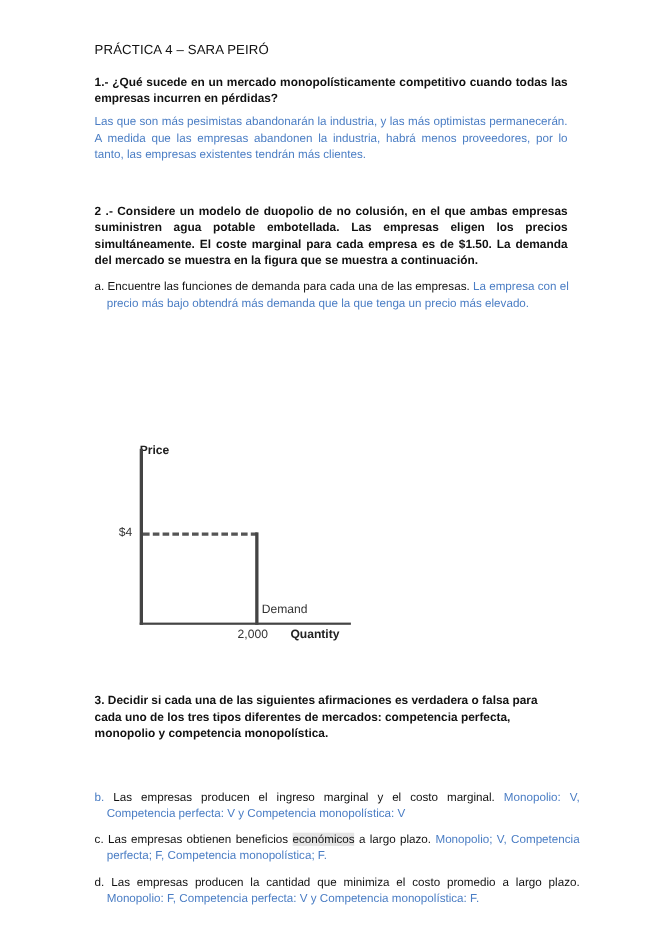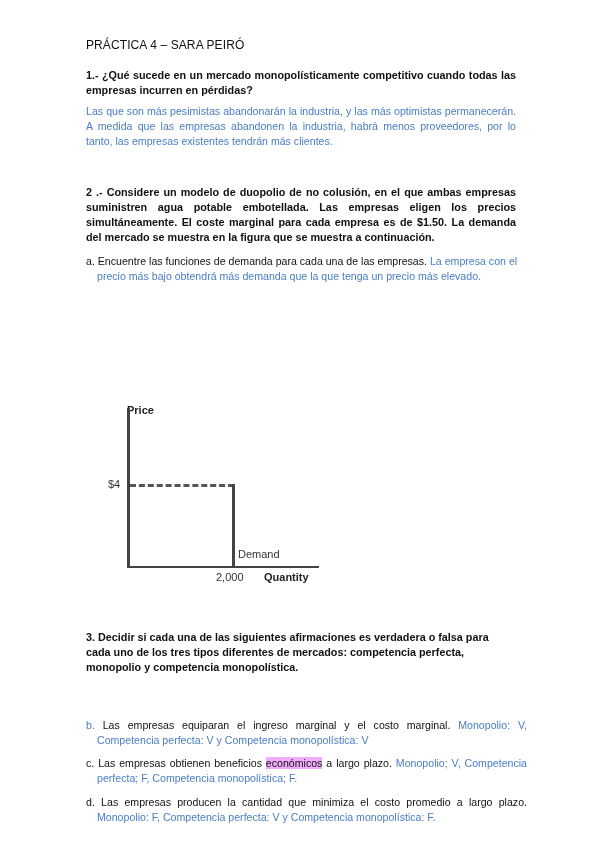--- a/index.html
+++ b/index.html
@@ -5,21 +5,21 @@
     html, body { margin: 0; padding: 0; background: #ffffff; }
     body { width: 600px; height: 848px; position: relative; overflow: hidden;
       font-family: "Liberation Sans", "DejaVu Sans", sans-serif; color: #111; }
     .page { position: absolute; left: 0; top: 0; width: 600px; height: 848px; }
     .txt { position: absolute; left: 86px; width: 430px; font-size: 10.6px; line-height: 15px; }
     .just { text-align: justify; }
     .title { top: 38px; font-size: 12px; letter-spacing: 0.1px; }
     .q { font-weight: bold; font-size: 10.8px; line-height: 15px; }
     .ans { color: #4a7dc4; }
     .item { padding-left: 11px; text-indent: -11px; }
-    .hl { background: #f0abfc; }
+    .hl { background: #e5e5e5; }
 
     
     .chart { position: absolute; left: 86px; top: 398px; width: 240px; height: 200px; }
     .chart .lbl { position: absolute; font-size: 11px; color: #333; }
     .chart .lbl-b { font-weight: bold; color: #222; }
     .axis-y { position: absolute; left: 41px; top: 10px; width: 3px; height: 160px; background: #444; }
     .axis-x { position: absolute; left: 41px; top: 168px; width: 192px; height: 1.5px; background: #444; }
     .dash { position: absolute; left: 44px; top: 86px; width: 104px; height: 0; border-top: 3px dashed #555; }
     .demand { position: absolute; left: 146px; top: 86px; width: 3px; height: 84px; background: #444; }
   </style>
@@ -53,21 +53,21 @@
     <div class="lbl" style="left:152px; top:150px;">Demand</div>
     <div class="lbl" style="left:130px; top:173px;">2,000</div>
     <div class="lbl lbl-b" style="left:178px; top:173px;">Quantity</div>
   </div>
 
   <div class="txt q" style="top:630px;">3. Decidir si cada una de las siguientes afirmaciones es verdadera o falsa para cada uno de los tres tipos diferentes de mercados: competencia perfecta, monopolio y competencia monopolística.</div>
 
 
   <div class="txt item just" style="top:718px;">
     <span class="ans">b.</span>
-    <span>Las empresas equiparan el ingreso marginal y el costo marginal.</span>
+    <span>Las empresas producen el ingreso marginal y el costo marginal.</span>
     <span class="ans">Monopolio: V, Competencia perfecta: V y Competencia monopolística: V</span>
   </div>
 
   <div class="txt item just" style="top:756px;">
     <span>c.</span>
     <span>Las empresas obtienen beneficios </span><span class="hl">económicos</span><span> a largo plazo.</span>
     <span class="ans">Monopolio; V, Competencia perfecta; F, Competencia monopolística; F.</span>
   </div>
 
   <div class="txt item just" style="top:795px;">

